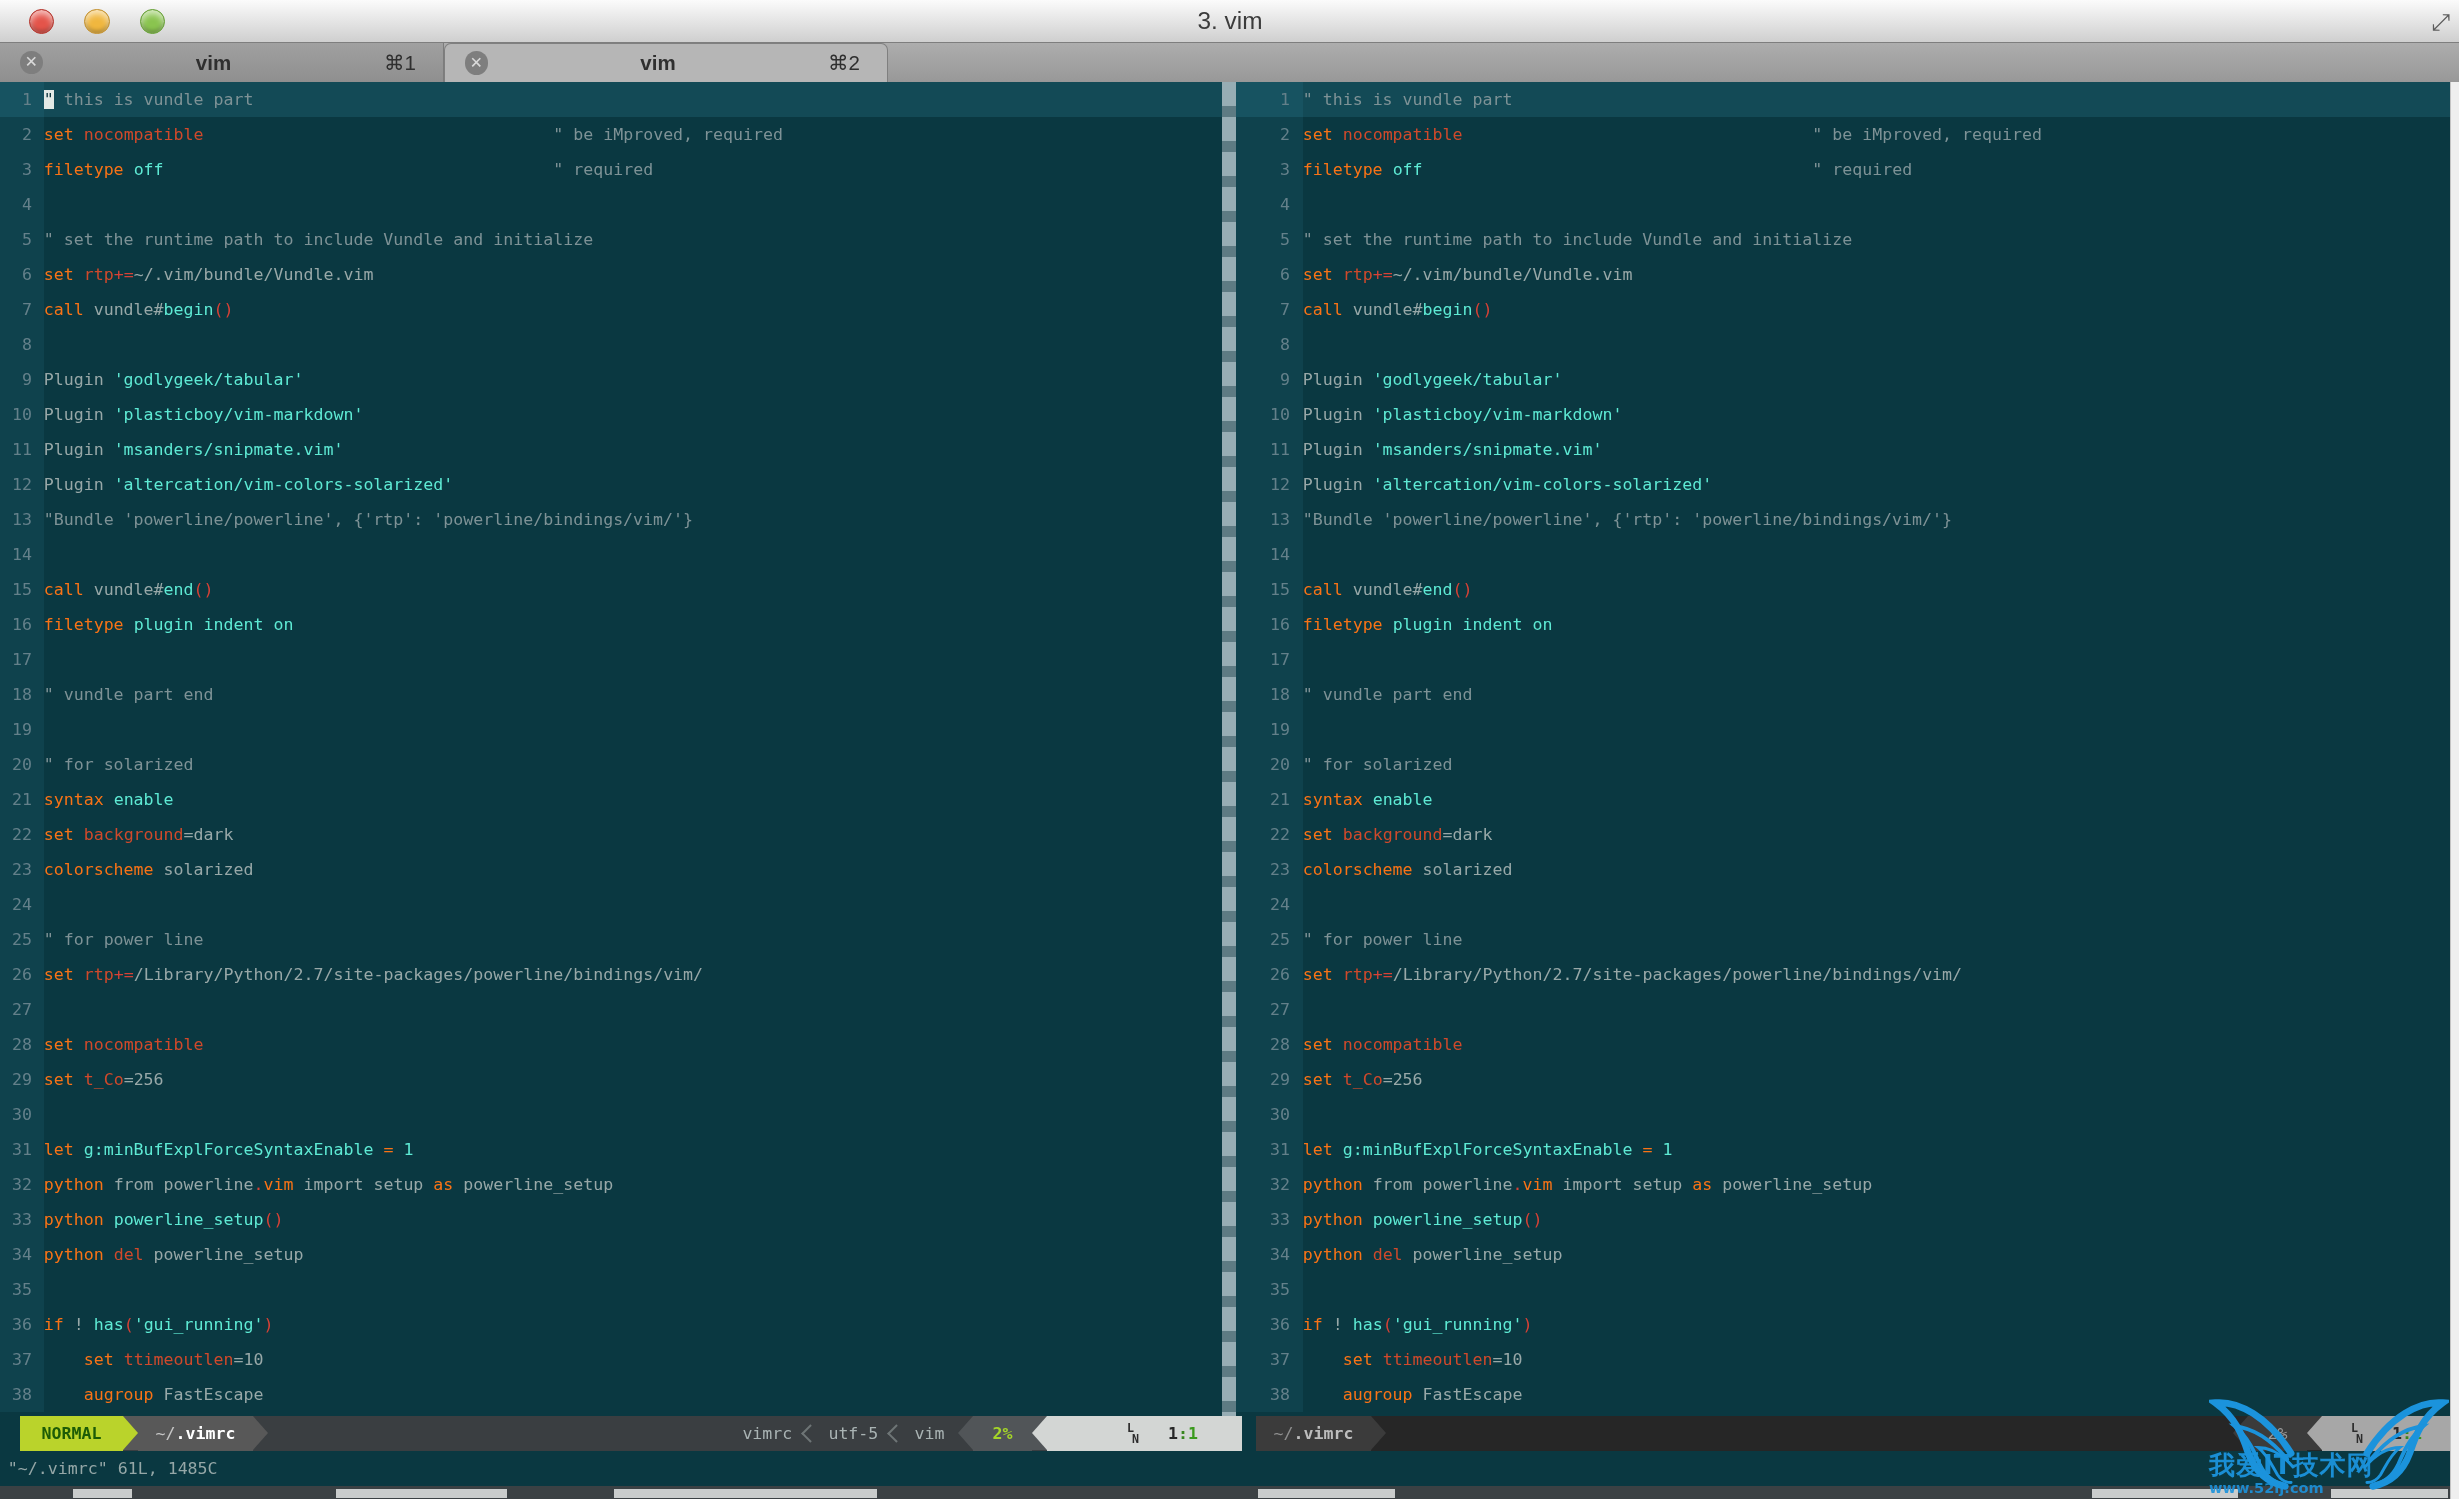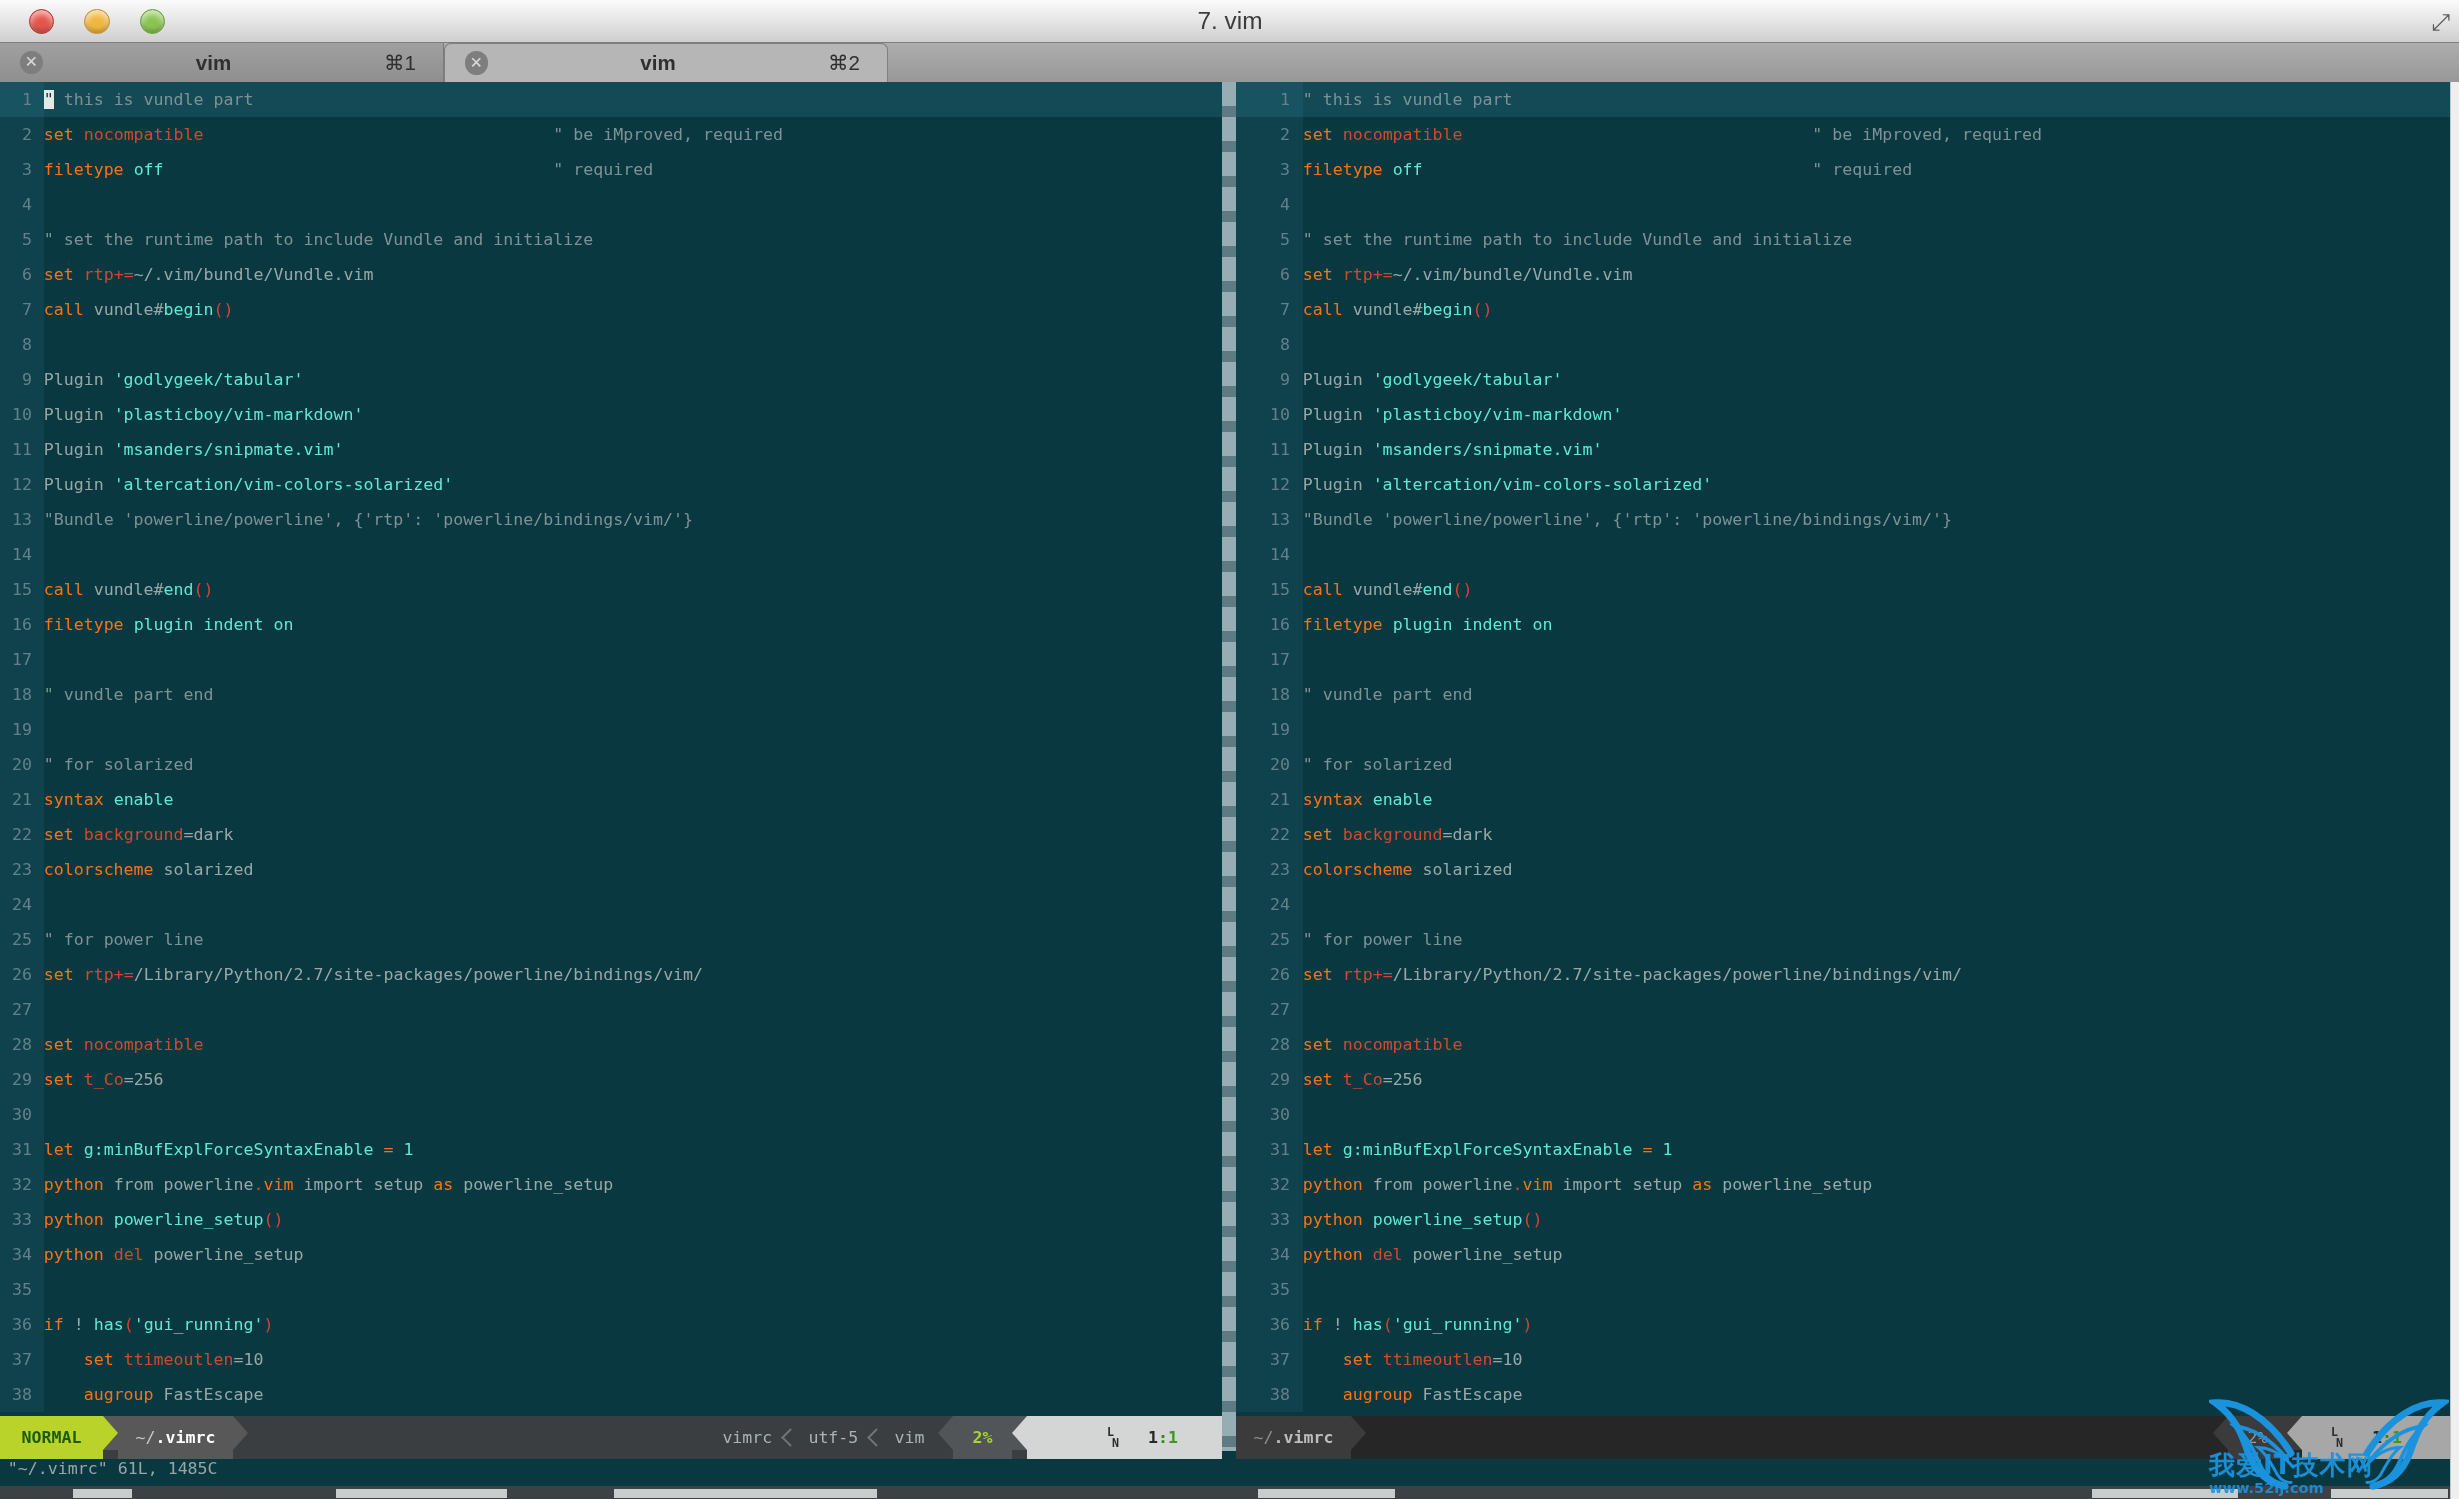--- a/index.html
+++ b/index.html
@@ -47,21 +47,21 @@
   .pane-right .ln{width:54px;padding-right:12.7px;}
   .code{flex:1;white-space:pre;}
   .row.cl .code{background:#134a56;}
   .row.cl .ln{background:#175361;}
 
   .tx{color:#98a8a8}.cm{color:#7e9296}.kw{color:#f97316}.id{color:#d0492b}
   .va{color:#5eead4}.fn{color:#5eead4}.pr{color:#d64136}
   .cur{background:#e3e9e5;color:#123840}
 
   
-  .sb{position:absolute;top:1334px;height:43px;display:flex;align-items:stretch;font-size:16.6px;line-height:35px;}
+  .sb{position:absolute;top:1334px;height:35px;display:flex;align-items:stretch;font-size:16.6px;line-height:35px;margin-left:20px;}
   .sb-left{left:0;width:1222px;background:#3a3e41;}
   .sb-right{left:1236px;width:1215px;background:#262626;}
   .seg{display:flex;align-items:center;white-space:pre;}
   .arr{width:0;height:0;border-top:17.6px solid transparent;border-bottom:17.6px solid transparent;border-left:15.6px solid;}
   .arrl{width:0;height:0;border-top:17.6px solid transparent;border-bottom:17.6px solid transparent;border-right:15.6px solid;}
   .spacer{flex:1;}
   .seg-mode{background:#bad32b;color:#1d5c06;font-weight:bold;padding:0 21.5px;}
   .seg-file{background:#585858;padding:0 17.6px;}
   .seg-file .dir{color:#c6c6c6;} .seg-file .fname{color:#ffffff;font-weight:bold;}
   .ri{color:#a9b3b3;}
@@ -98,21 +98,21 @@
 <body>
 
 <div id="window">
 
   <div class="titlebar">
     <div class="traffic">
       <div class="tl red"></div>
       <div class="tl yellow"></div>
       <div class="tl green"></div>
     </div>
-    <div class="wtitle">7. vim</div>
+    <div class="wtitle">3. vim</div>
     <div class="fsicon">⤢</div>
   </div>
 
   <div class="tabbar">
     <div class="tab tab1">
       <span class="tclose">✕</span>
       <span class="tlabel">vim</span>
       <span class="tshort">⌘1</span>
     </div>
     <div class="tab tab2">

